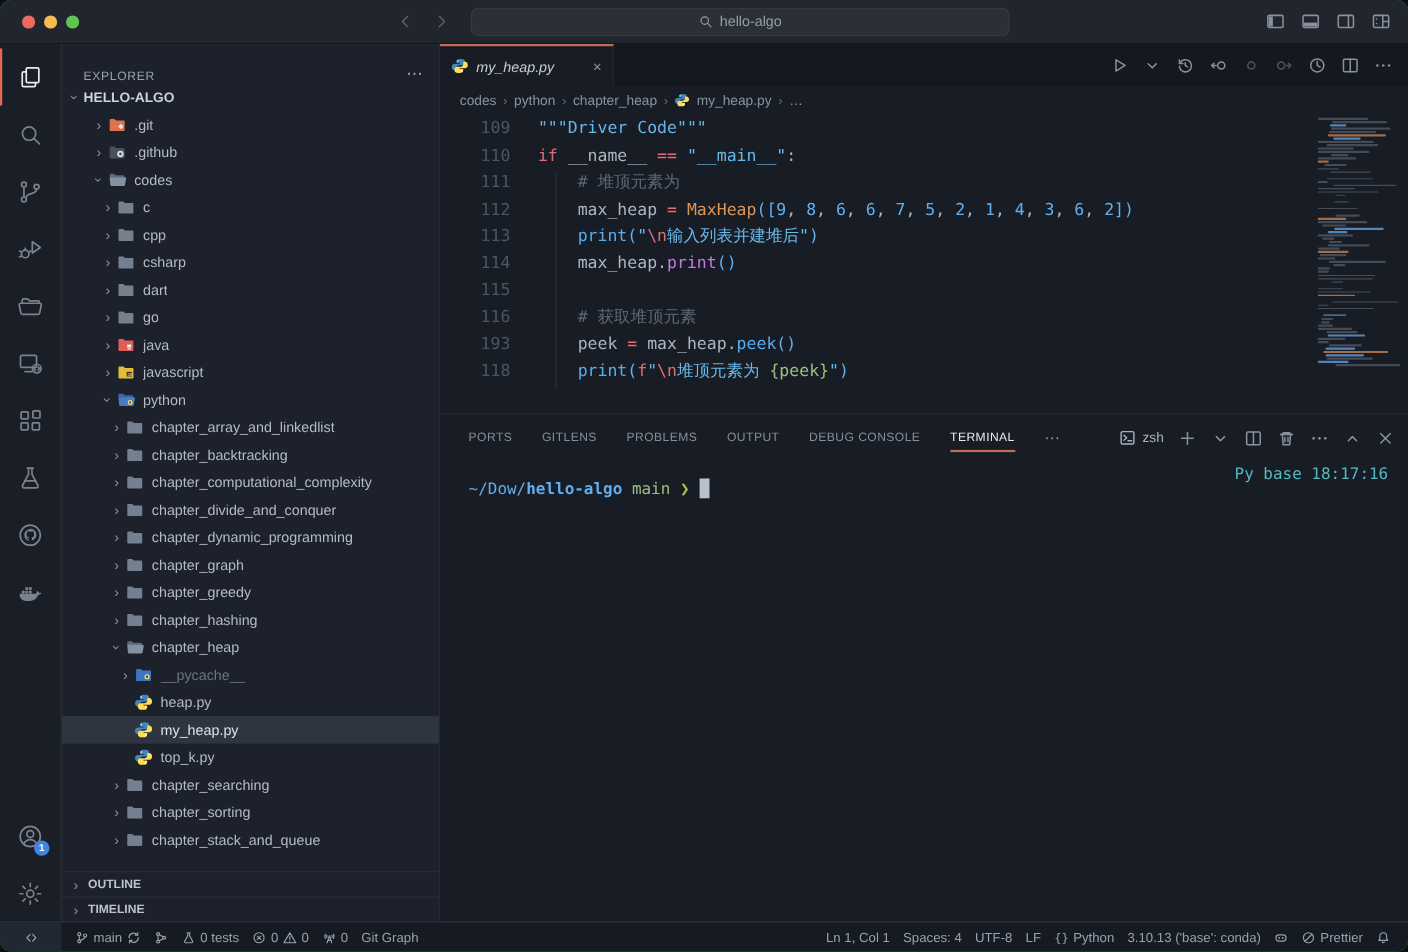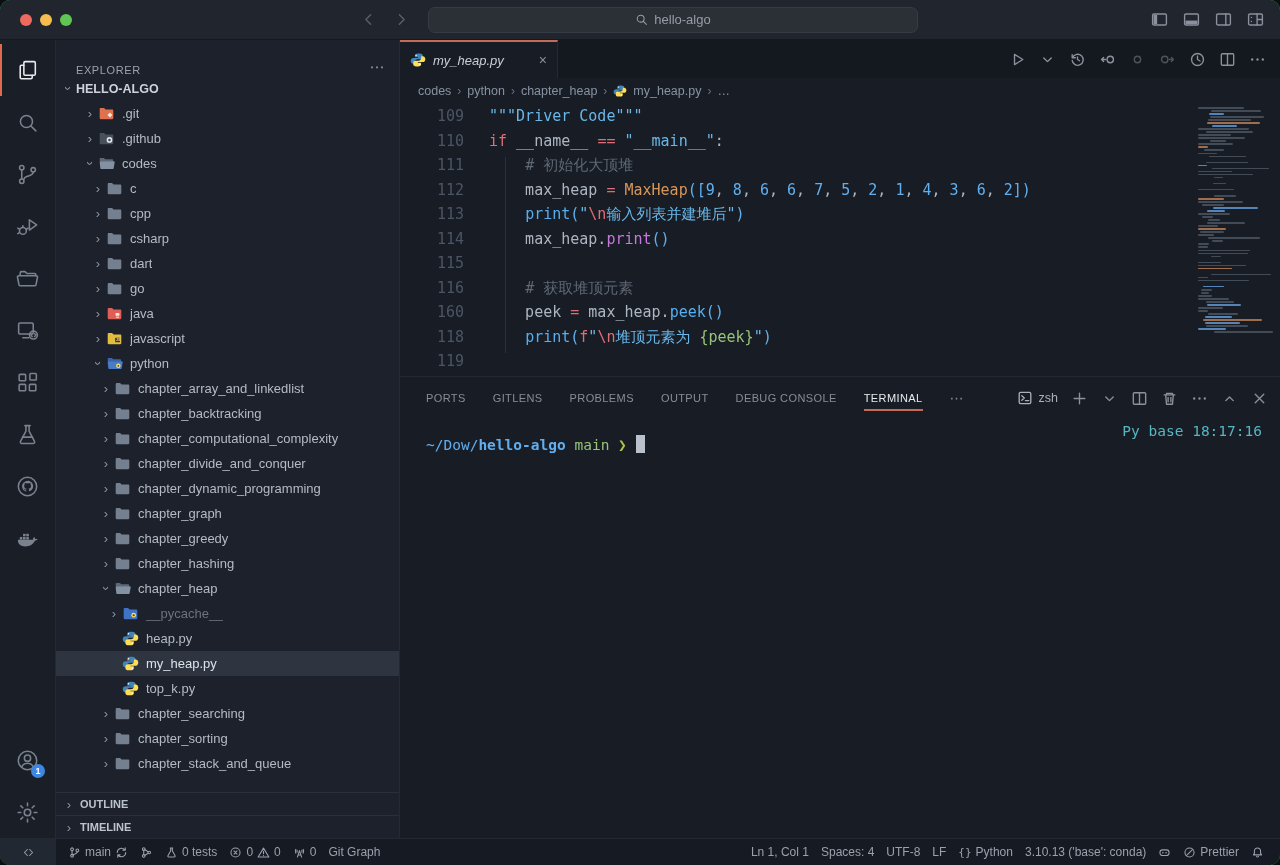--- a/index.html
+++ b/index.html
@@ -676,29 +676,28 @@
             </svg>
           </span>
           <span>my_heap.py</span>
           <span class="sep">›</span>
           <span>…</span>
         </div>
       <div class="code-area">
         <div id="code">
             <div class="cl"><span class="ln">109</span><span class="lc"><span class="tk-str">"""Driver Code"""</span></span></div>
             <div class="cl"><span class="ln">110</span><span class="lc"><span class="tk-kw">if</span><span class="tk-fg"> __name__ </span><span class="tk-op">==</span><span class="tk-fg"> </span><span class="tk-str">"__main__"</span><span class="tk-fg">:</span></span></div>
-            <div class="cl"><span class="ln">111</span><span class="lc"><span class="tk-fg">    </span><span class="tk-cmt"># 初始化大顶堆</span></span></div>
+            <div class="cl"><span class="ln">111</span><span class="lc"><span class="tk-fg">    </span><span class="tk-cmt"># 堆顶元素为</span></span></div>
             <div class="cl"><span class="ln">112</span><span class="lc"><span class="tk-fg">    max_heap </span><span class="tk-op">=</span><span class="tk-fg"> </span><span class="tk-fn">MaxHeap</span><span class="tk-br">([</span><span class="tk-num">9</span><span class="tk-fg">, </span><span class="tk-num">8</span><span class="tk-fg">, </span><span class="tk-num">6</span><span class="tk-fg">, </span><span class="tk-num">6</span><span class="tk-fg">, </span><span class="tk-num">7</span><span class="tk-fg">, </span><span class="tk-num">5</span><span class="tk-fg">, </span><span class="tk-num">2</span><span class="tk-fg">, </span><span class="tk-num">1</span><span class="tk-fg">, </span><span class="tk-num">4</span><span class="tk-fg">, </span><span class="tk-num">3</span><span class="tk-fg">, </span><span class="tk-num">6</span><span class="tk-fg">, </span><span class="tk-num">2</span><span class="tk-br">])</span></span></div>
             <div class="cl"><span class="ln">113</span><span class="lc"><span class="tk-fg">    </span><span class="tk-call">print</span><span class="tk-br">(</span><span class="tk-str">"</span><span class="tk-esc">\n</span><span class="tk-str">输入列表并建堆后"</span><span class="tk-br">)</span></span></div>
             <div class="cl"><span class="ln">114</span><span class="lc"><span class="tk-fg">    max_heap.</span><span class="tk-method">print</span><span class="tk-br">()</span></span></div>
             <div class="cl"><span class="ln">115</span><span class="lc"></span></div>
             <div class="cl"><span class="ln">116</span><span class="lc"><span class="tk-fg">    </span><span class="tk-cmt"># 获取堆顶元素</span></span></div>
-            <div class="cl"><span class="ln">160</span><span class="lc"><span class="tk-fg">    peek </span><span class="tk-op">=</span><span class="tk-fg"> max_heap.</span><span class="tk-call">peek</span><span class="tk-br">()</span></span></div>
+            <div class="cl"><span class="ln">193</span><span class="lc"><span class="tk-fg">    peek </span><span class="tk-op">=</span><span class="tk-fg"> max_heap.</span><span class="tk-call">peek</span><span class="tk-br">()</span></span></div>
             <div class="cl"><span class="ln">118</span><span class="lc"><span class="tk-fg">    </span><span class="tk-call">print</span><span class="tk-br">(</span><span class="tk-esc">f</span><span class="tk-str">"</span><span class="tk-esc">\n</span><span class="tk-str">堆顶元素为 </span><span class="tk-green">{peek}</span><span class="tk-str">"</span><span class="tk-br">)</span></span></div>
-            <div class="cl"><span class="ln">119</span><span class="lc"></span></div>
           </div>
         <div class="indent-guide"></div>
         <div class="minimap" id="minimap">
             <div class="mm-line" style="width: 0px;"></div>
             <div class="mm-line" style="margin-left: 0px; width: 46.3324px; background: rgba(140, 152, 168, 0.38);"></div>
             <div class="mm-line" style="margin-left: 12.8736px; width: 50.4306px; background: rgba(140, 152, 168, 0.38);"></div>
             <div class="mm-line" style="margin-left: 10.6499px; width: 15.5952px; background: rgba(106, 168, 232, 0.75);"></div>
             <div class="mm-line" style="margin-left: 11.8075px; width: 54.3229px; background: rgba(140, 152, 168, 0.38);"></div>
             <div class="mm-line" style="margin-left: 10.3562px; width: 42.8255px; background: rgba(140, 152, 168, 0.38);"></div>
             <div class="mm-line" style="margin-left: 9.09276px; width: 52.509px; background: rgba(207, 138, 91, 0.75);"></div>

